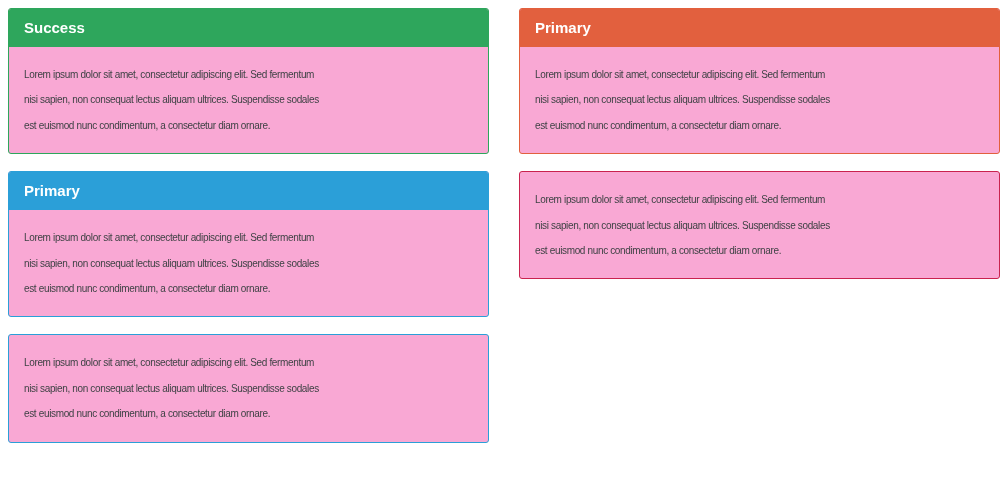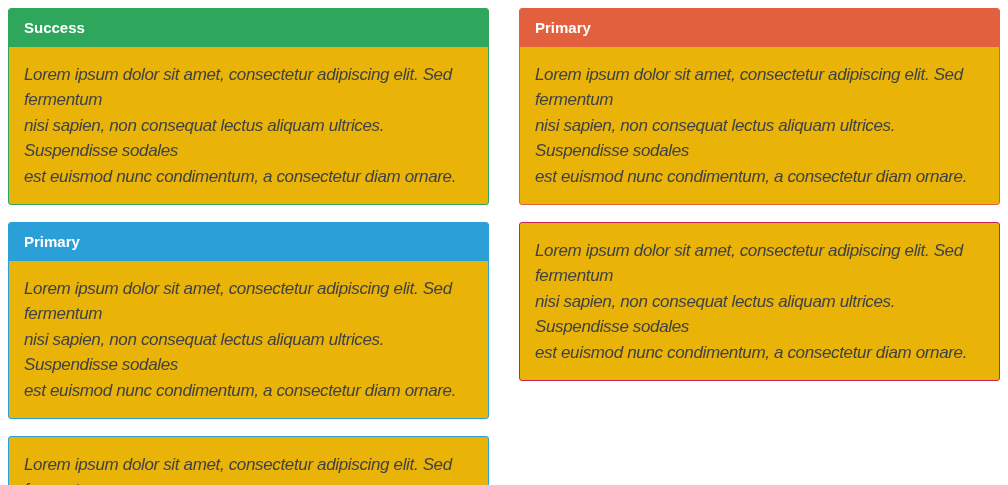--- a/index.html
+++ b/index.html
@@ -15,41 +15,40 @@
     display: grid;
     grid-template-columns: 1fr 1fr;
     column-gap: 30px;
     row-gap: 17px;
     align-items: start;
   }
   .panel {
     border: 1px solid var(--panel-color, #ccc);
     border-radius: 3px;
     overflow: hidden;
-    background: #eab308;
+    background: #f9a8d4;
   }
   .panel-heading {
     background: var(--panel-color, #ccc);
     color: #ffffff;
     padding: 10px 15px;
     font-size: 15px;
     font-weight: bold;
     line-height: 18px;
   }
   .panel-body {
     padding: 15px;
   }
   .panel-body p {
     margin: 0;
-    font-size: 17px;
+    font-size: 10px;
     letter-spacing: -0.35px;
     line-height: 25.4px;
     color: #3f4245;
     white-space: pre-line;
-    font-style: italic;
   }
 </style>
 </head>
 <body>
 
 <div class="panel-grid">
 
   <div class="panel" style="--panel-color: #2ea65c;">
     <div class="panel-heading">
       <span>Success</span>

